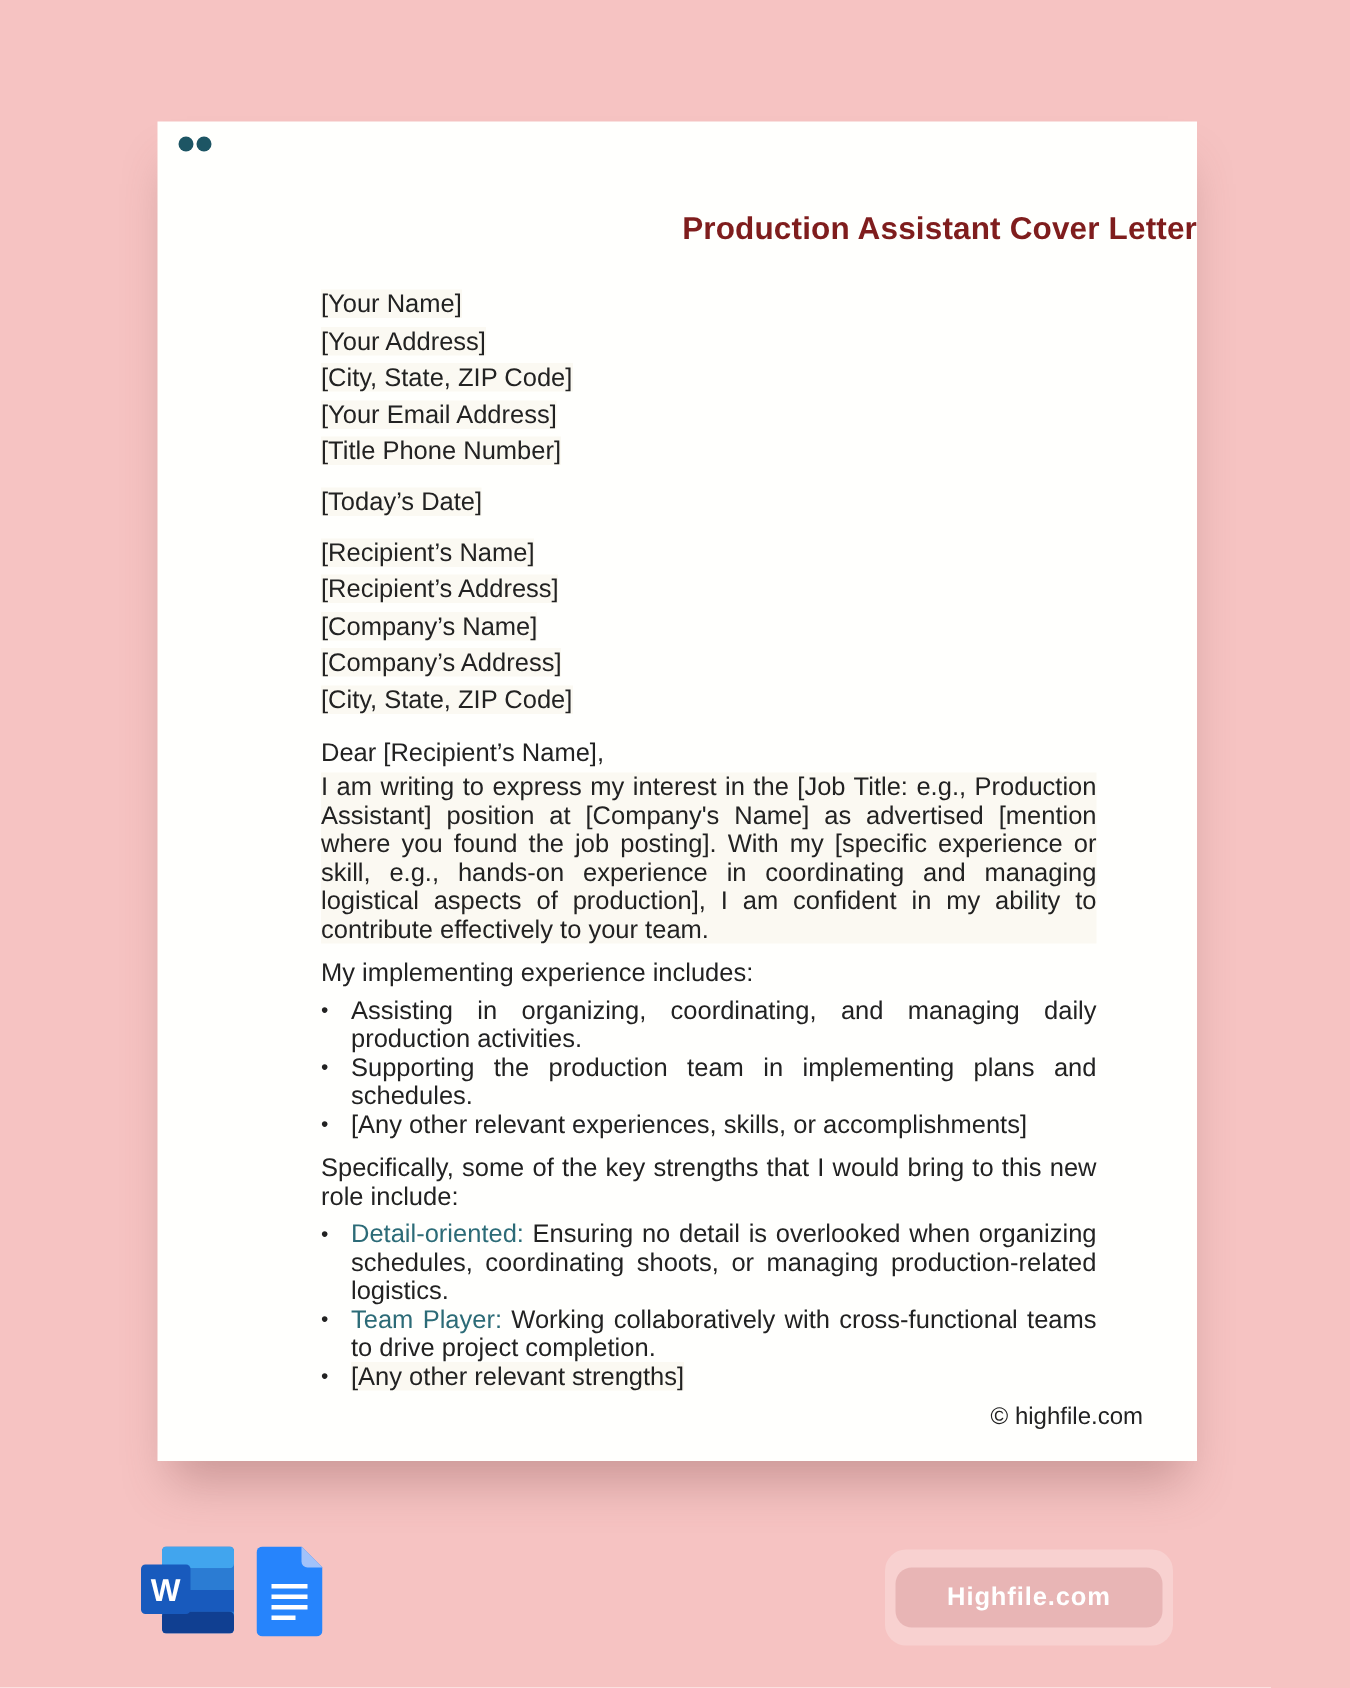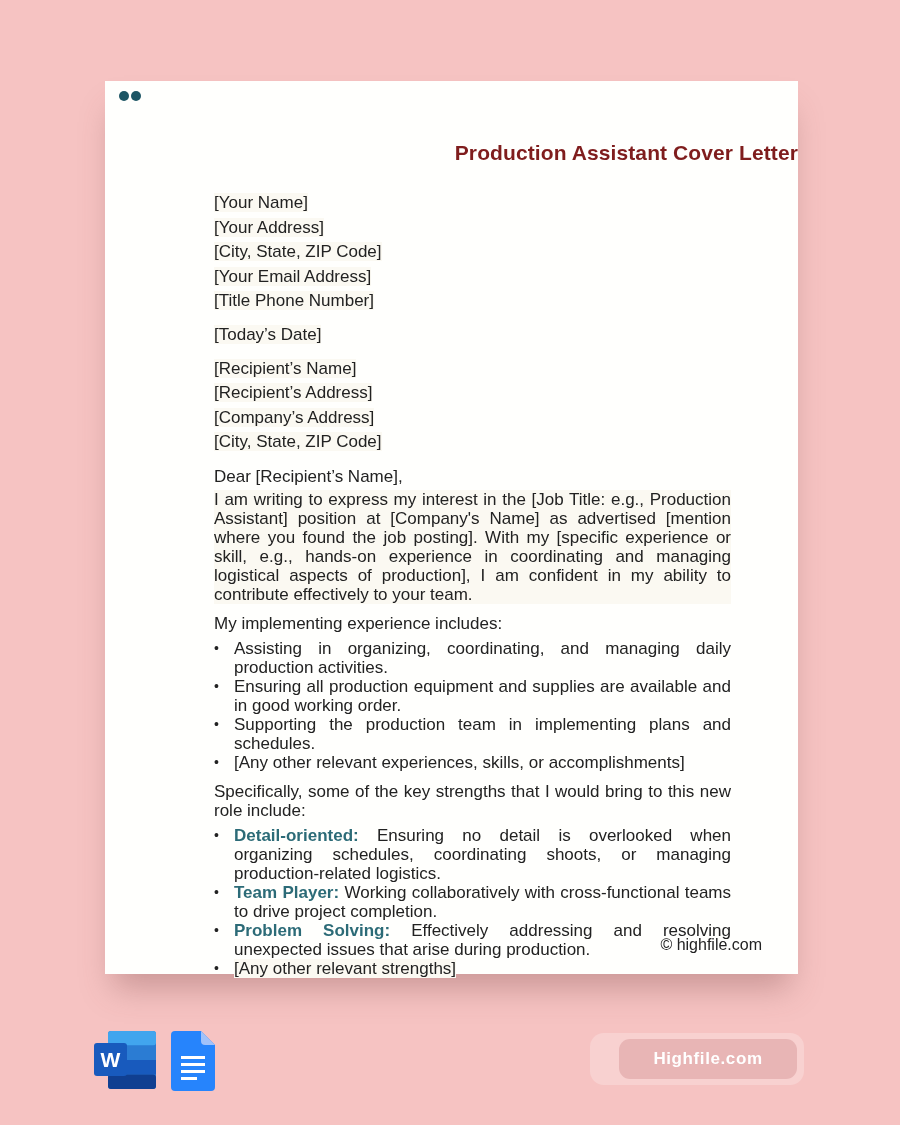--- a/index.html
+++ b/index.html
@@ -32,32 +32,32 @@
   }
   .addr-line { height: 24.6px; line-height: 19px; }
   .hl { background: #fbf9f2; }
   .gap-s { height: 9px; }
   .gap-m { height: 10px; }
   p { margin: 0; text-align: justify; }
   .para { margin-top: 4px; }
   ul { margin: 6px 0 0 0; padding: 0; list-style: none; }
   li { position: relative; padding-left: 20px; text-align: justify; margin-bottom: 0; }
   li::before { content: "\2022"; position: absolute; left: 0; top: 0; font-size: 14px; }
-  .label { color: #2c6b77; font-weight: bold; }
+  .label { color: #2c6b77; font-weight: normal; }
   .section-intro { margin-top: 10px; }
   .copyright {
     position: absolute; right: 36px; top: 855px;
     font-size: 16px; color: #222;
   }
   .icons { position: absolute; left: 94px; top: 1031px; display: flex; gap: 15px; align-items: flex-start; }
   .site-badge {
     position: absolute; left: 590px; top: 1033px;
-    width: 192px; height: 52px; border-radius: 14px;
+    width: 192px; height: 64px; border-radius: 14px;
     background: #f8d1d0;
-    display: flex; align-items: center; justify-content: center; padding-left: 22px;
+    display: flex; align-items: center; justify-content: center;
   }
   .site-badge-inner {
     width: 178px; height: 40px; border-radius: 11px;
     background: #e8b5b5;
     color: #fff; font-size: 17px; font-weight: bold; letter-spacing: 0.6px;
     display: flex; align-items: center; justify-content: center;
   }
 </style>
 </head>
 <body>
@@ -77,40 +77,39 @@
       <div class="addr-line"><span class="hl">[City, State, ZIP Code]</span></div>
       <div class="addr-line"><span class="hl">[Your Email Address]</span></div>
       <div class="addr-line"><span class="hl">[Title Phone Number]</span></div>
     </div>
     <div class="gap-s"></div>
     <div class="addr-line"><span class="hl">[Today’s Date]</span></div>
     <div class="gap-s"></div>
     <div>
       <div class="addr-line"><span class="hl">[Recipient’s Name]</span></div>
       <div class="addr-line"><span class="hl">[Recipient’s Address]</span></div>
+      <div class="addr-line"><span class="hl">[Company’s Name]</span></div>
       <div class="addr-line"><span class="hl">[Company’s Address]</span></div>
       <div class="addr-line"><span class="hl">[City, State, ZIP Code]</span></div>
     </div>
     <div class="gap-m"></div>
     <p>Dear [Recipient’s Name],</p>
     <p class="para hl">I am writing to express my interest in the [Job Title: e.g., Production Assistant] position at [Company's Name] as advertised [mention where you found the job posting]. With my [specific experience or skill, e.g., hands-on experience in coordinating and managing logistical aspects of production], I am confident in my ability to contribute effectively to your team.</p>
 
     <p class="section-intro">My implementing experience includes:</p>
     <ul>
       <li>Assisting in organizing, coordinating, and managing daily production activities.</li>
-      <li>Ensuring all production equipment and supplies are available and in good working order.</li>
       <li>Supporting the production team in implementing plans and schedules.</li>
       <li>[Any other relevant experiences, skills, or accomplishments]</li>
     </ul>
 
     <p class="section-intro">Specifically, some of the key strengths that I would bring to this new role include:</p>
     <ul>
       <li><span class="label">Detail-oriented:</span><span> Ensuring no detail is overlooked when organizing schedules, coordinating shoots, or managing production-related logistics.</span></li>
       <li><span class="label">Team Player:</span><span> Working collaboratively with cross-functional teams to drive project completion.</span></li>
-      <li><span class="label">Problem Solving:</span><span> Effectively addressing and resolving unexpected issues that arise during production.</span></li>
       <li><span class="hl">[Any other relevant strengths]</span></li>
     </ul>
   </div>
 
   <div class="copyright">© highfile.com</div>
 </div>
 
 <div class="icons">
   <svg width="62" height="58" viewBox="0 0 62 58">
     <rect x="14" y="0" width="48" height="58" rx="3" fill="#2b7cd3"></rect>

